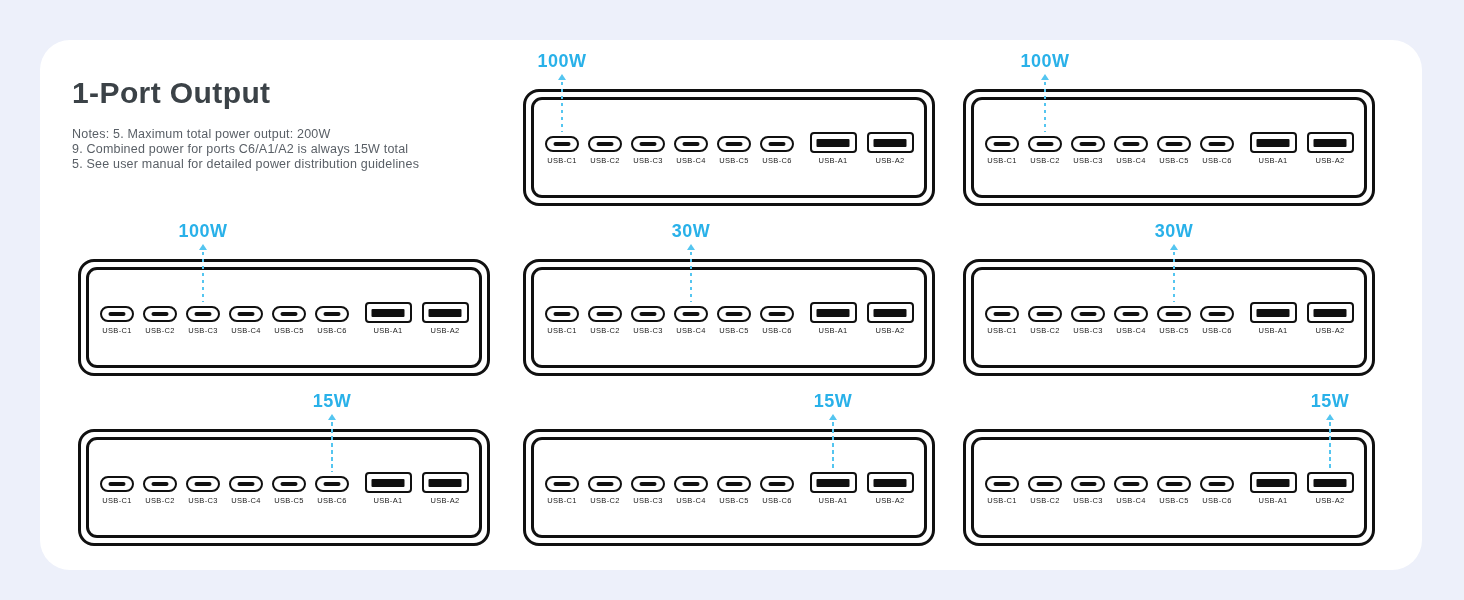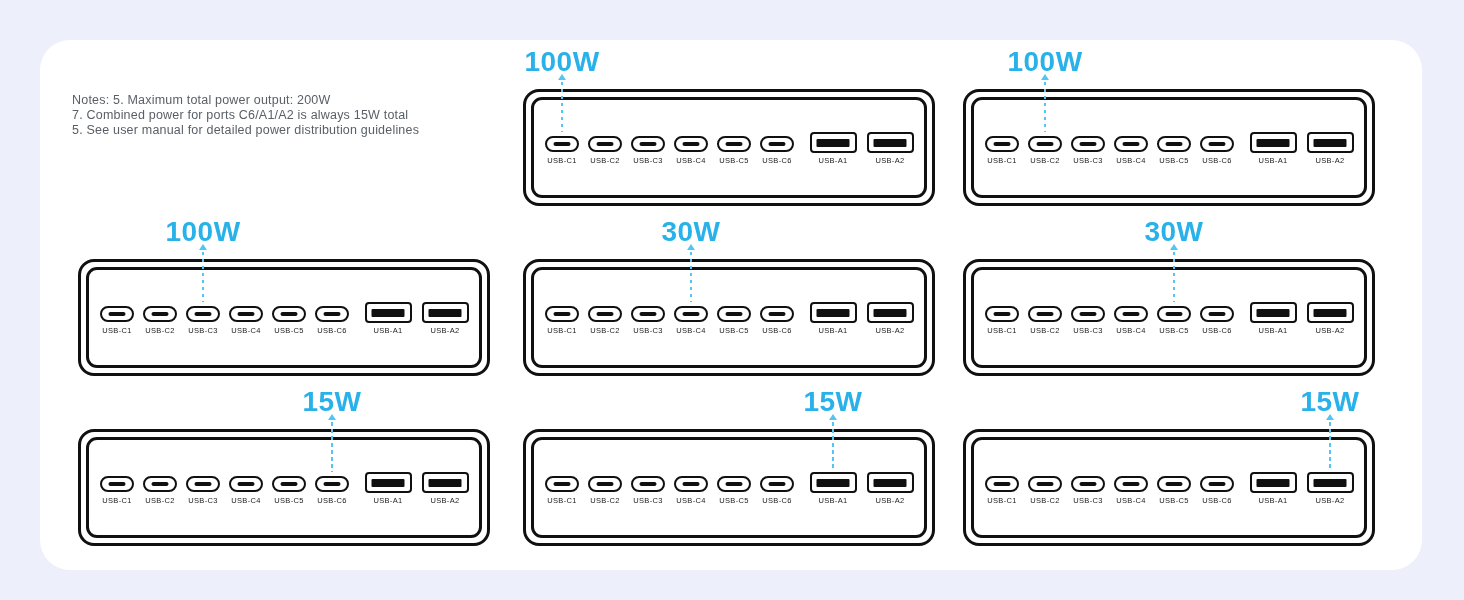--- a/index.html
+++ b/index.html
@@ -52,44 +52,45 @@
   .port-icon.usb-a::after{
     content:"";position:absolute;left:50%;top:50%;transform:translate(-50%,-50%);
     width:33px;height:8px;border-radius:1px;background:var(--outline);
   }
   .port-label{
     position:absolute;top:67px;width:64px;text-align:center;
     font-size:7.5px;letter-spacing:0.3px;color:var(--plabel);white-space:nowrap;
   }
   .watt-label{
     position:absolute;top:-38px;transform:translateX(-50%);
-    font-size:28px;font-weight:700;letter-spacing:0.5px;color:var(--accent);
+    font-size:18px;font-weight:700;letter-spacing:0.5px;color:var(--accent);
     white-space:nowrap;z-index:6;line-height:21px;text-align:right;
   }
   .arrow-head{
     position:absolute;top:-15px;transform:translateX(-50%);
     width:0;height:0;z-index:6;
     border-left:4.5px solid transparent;border-right:4.5px solid transparent;
     border-bottom:6.5px solid var(--dash);
   }
   .arrow-line{
     position:absolute;top:-7px;width:2.5px;z-index:5;
     background:repeating-linear-gradient(to bottom,
       var(--dash) 0px,var(--dash) 3.5px,transparent 3.5px,transparent 7px);
   }
 </style>
 </head>
 <body>
 
 <div class="page">
   <div class="card">
     <div class="header">
+      <h1 class="title">1-Port Output</h1>
       <div class="notes">
         <div class="note">Notes: 5. Maximum total power output: 200W</div>
-        <div class="note">7. Combined power for ports C6/A1/A2 is always 15W total</div>
+        <div class="note">9. Combined power for ports C6/A1/A2 is always 15W total</div>
         <div class="note">5. See user manual for detailed power distribution guidelines</div>
       </div>
     </div>
     <div id="diagrams" class="diagrams">
         <div class="device" style="left: 483px; top: 49px;">
           <div class="shell-outer"></div>
           <div class="shell-inner"></div>
           <div class="port-icon usb-c" style="left: 22px;"></div>
           <div class="port-label" style="left: 7px;">USB-C1</div>
           <div class="port-icon usb-c" style="left: 65px;"></div>

